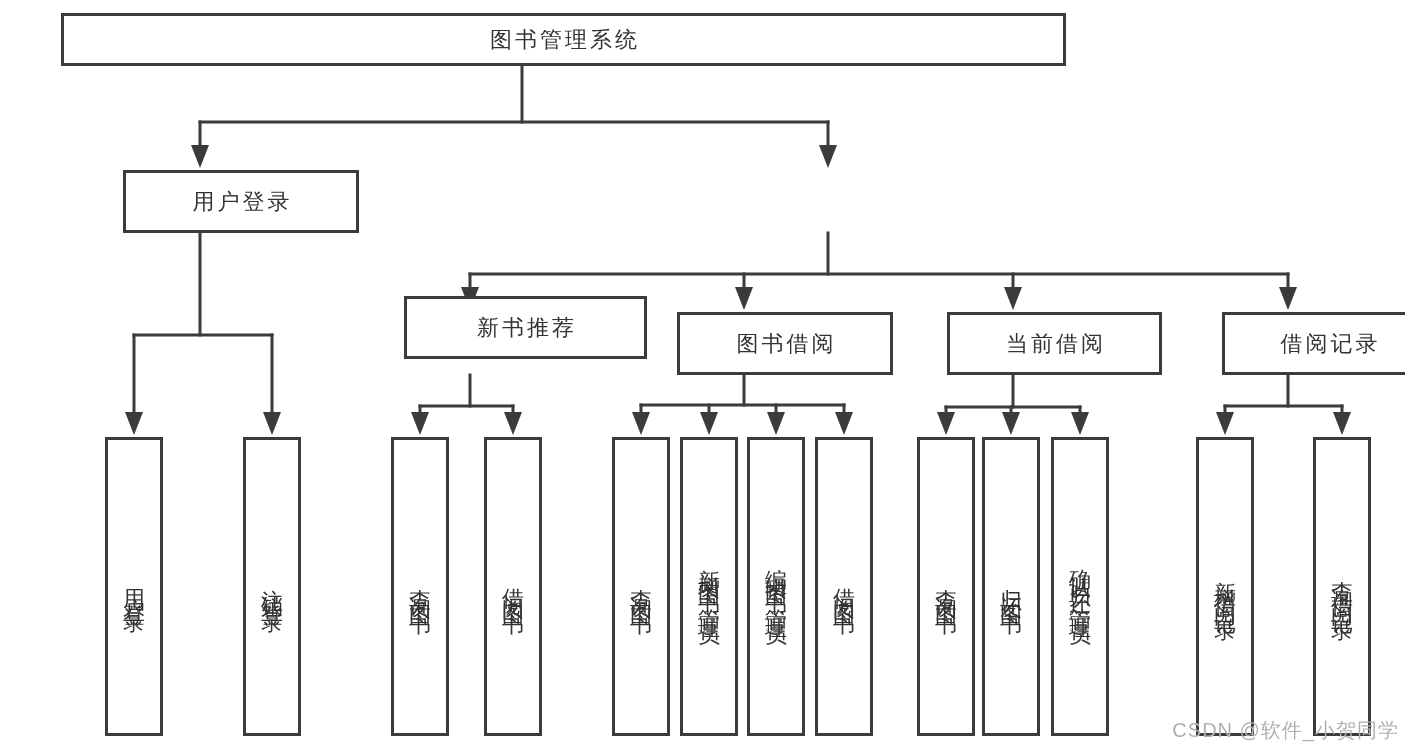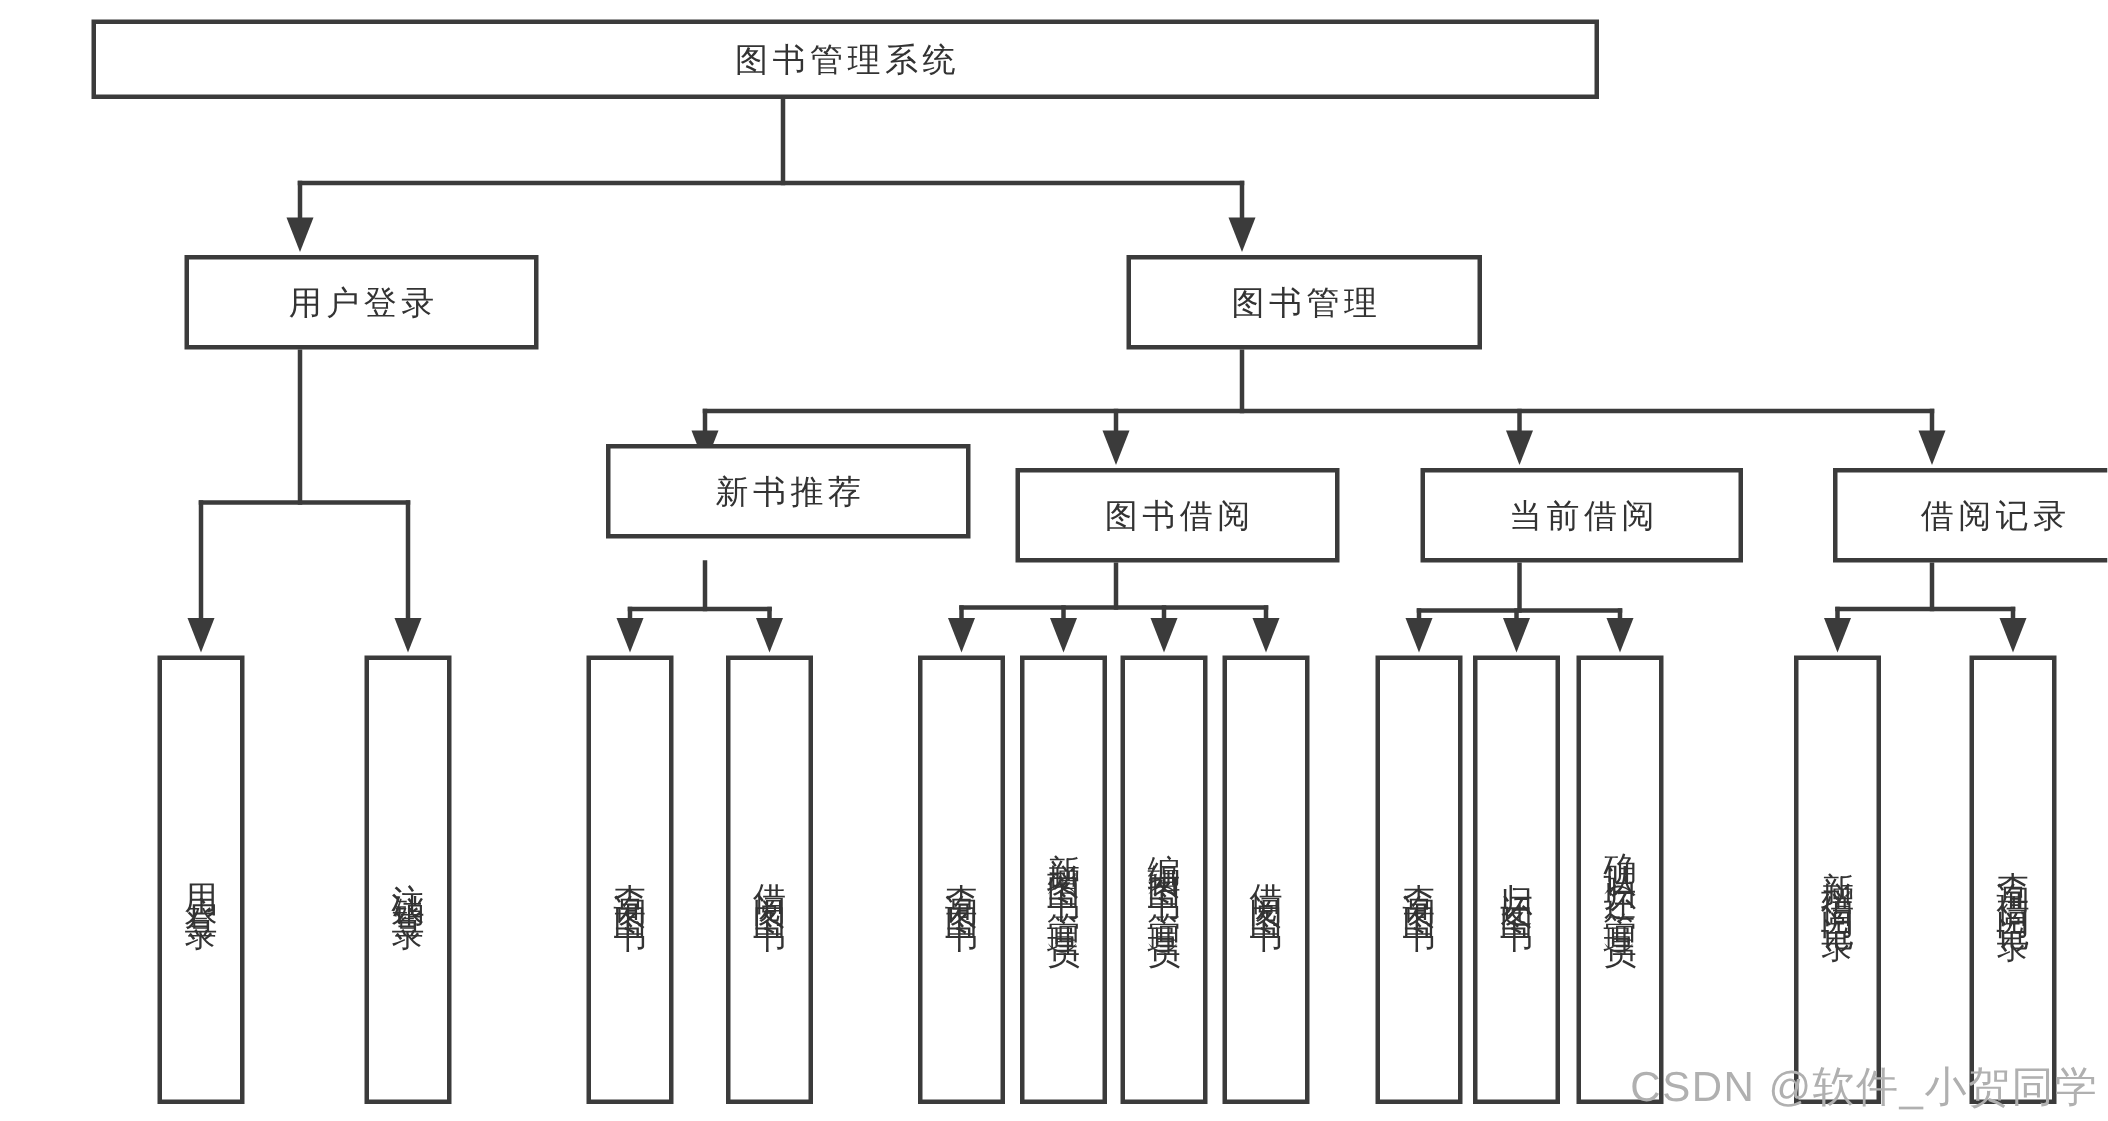--- a/index.html
+++ b/index.html
@@ -50,21 +50,21 @@
     text-orientation: mixed;
     font-size: 22px;
     letter-spacing: 8px;
     line-height: 1.0;
     white-space: nowrap;
   }
   #watermark {
     position: absolute;
     right: 6px;
     bottom: 3px;
-    font-size: 28px;
+    font-size: 20px;
     letter-spacing: 1px;
     color: var(--wm, #b0b0b0);
     z-index: 10;
     white-space: nowrap;
     text-align: center;
   }
 </style>
 </head>
 <body>
 
@@ -125,23 +125,20 @@
       <polygon points="1333,412 1351,412 1342,435" fill="#3b3b3b"></polygon>
     </svg>
 
   <div class="box hbox root-box" style="left:20px; top:13px; width:1005px; height:53px;">
     <span class="lbl">图书管理系统</span>
   </div>
 
   <div class="box hbox" style="left:82px; top:170px; width:236px; height:63px;">
     <span class="lbl">用户登录</span>
   </div>
-  <div class="box hbox" style="left:710px; top:170px; width:237px; height:63px;">
-    <span class="lbl">图书管理</span>
-  </div>
 
   <div class="box hbox" style="left:363px; top:296px; width:243px; height:63px;">
     <span class="lbl">新书推荐</span>
   </div>
   <div class="box hbox" style="left:906px; top:312px; width:215px; height:63px;">
     <span class="lbl">当前借阅</span>
   </div>
   <div class="box hbox" style="left:636px; top:312px; width:216px; height:63px;">
     <span class="lbl">图书借阅</span>
   </div>

